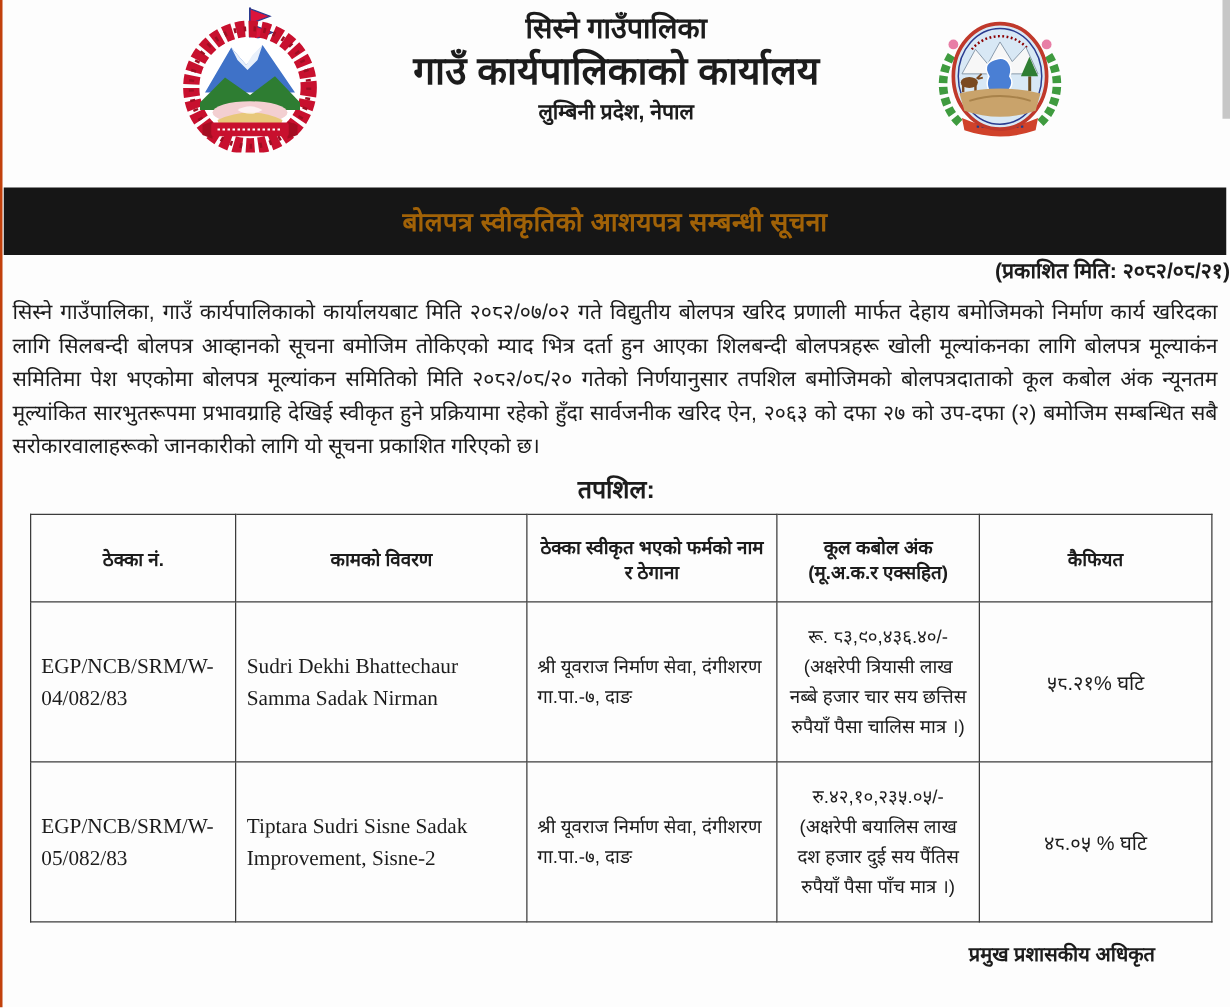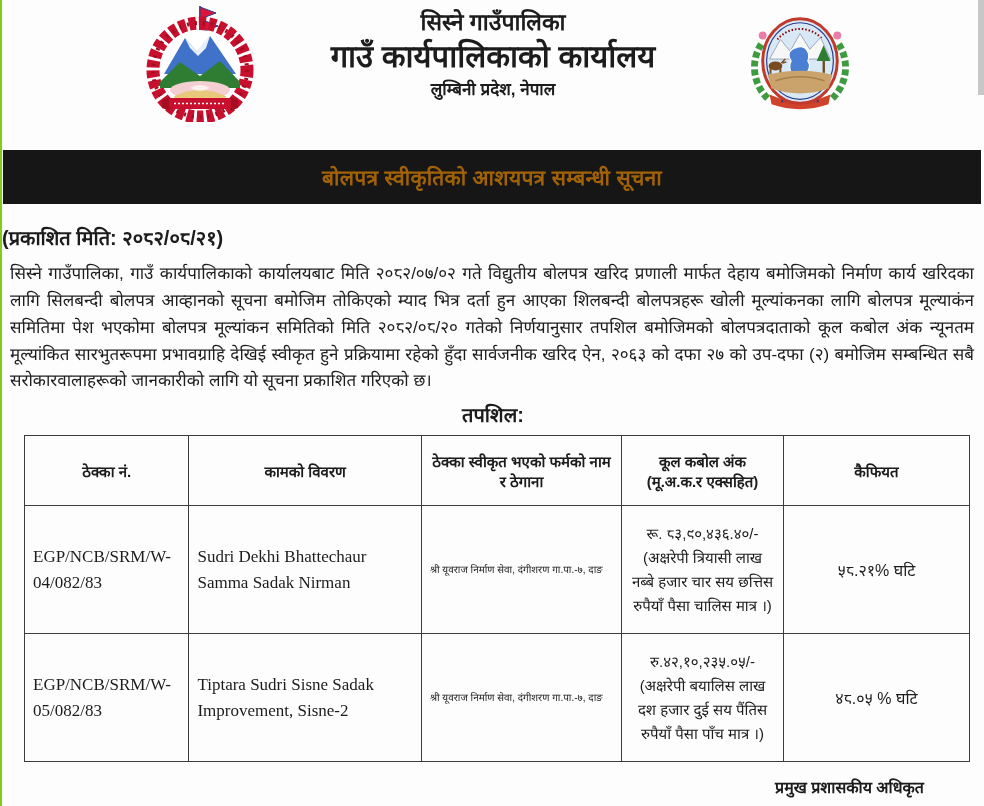--- a/index.html
+++ b/index.html
@@ -2,21 +2,21 @@
 <html lang="ne"><head>
 <meta charset="utf-8">
 <style>
   * { box-sizing: border-box; margin: 0; padding: 0; }
   html,body { background:#ffffff; }
   body { font-family: "Liberation Sans", "DejaVu Sans", sans-serif; color:#1c1c1c; }
   .page {
     position: relative;
     width: 984px; height: 806px;
     background: #fdfdfd;
-    border-left: 2px solid #84cc16;
+    border-left: 2px solid #c2410c;
     overflow: hidden;
   }
   .scan-strip {
     position:absolute; top:0; right:0; width:6px; height:95px;
     background:#9a9a9a; opacity:.55;
   }
   
   .header {
     display:flex; align-items:flex-start; justify-content:center;
     padding-top:6px; height:146px; position:relative;
@@ -30,21 +30,21 @@
   .head-line3 { font-size:21px; font-weight:bold; line-height:1.35; }
   .head-line4 { font-size:17px; font-weight:bold; line-height:1.5; }
   
   .banner {
     margin:4px 3px 0 1px;
     background:#161616; color:#a16207;
     height:54px; display:flex; align-items:center; justify-content:center;
   }
   .banner-title { font-size:21px; font-weight:bold; letter-spacing:.3px; }
   
-  .pub-date { text-align:left; font-size:20px; font-weight:bold; margin-top:20px; }
+  .pub-date { text-align:right; font-size:17px; font-weight:bold; }
   
   .body-par {
     margin:10px 10px 0 8px;
     font-size:17px; line-height:1.58;
     text-align:justify;
   }
   .details-label { text-align:center; font-size:20px; font-weight:bold; margin-top:6px; }
   
   table.notice {
     border-collapse:collapse;
@@ -57,21 +57,21 @@
     vertical-align:middle;
     padding:6px 8px;
   }
   table.notice th { font-size:15px; font-weight:bold; text-align:center; height:70px; }
   table.notice td { height:128px; }
   td.c-contract, td.c-work {
     font-family:"Liberation Serif","DejaVu Serif",serif;
     font-size:17px; text-align:left; padding-left:12px;
     overflow-wrap:anywhere; line-height:1.5;
   }
-  td.c-firm { font-size:10px; text-align:left; line-height:1.6; }
+  td.c-firm { font-size:15px; text-align:left; line-height:1.6; }
   td.c-amount { font-size:15px; text-align:center; line-height:1.6; padding:4px 6px; }
   td.c-remarks { font-size:16px; text-align:center; }
   
   .signature { text-align:right; font-size:16px; font-weight:bold; margin:14px 60px 16px 0; }
 </style>
 </head>
 <body>
 
 <div class="page">
   <div class="scan-strip"></div>

